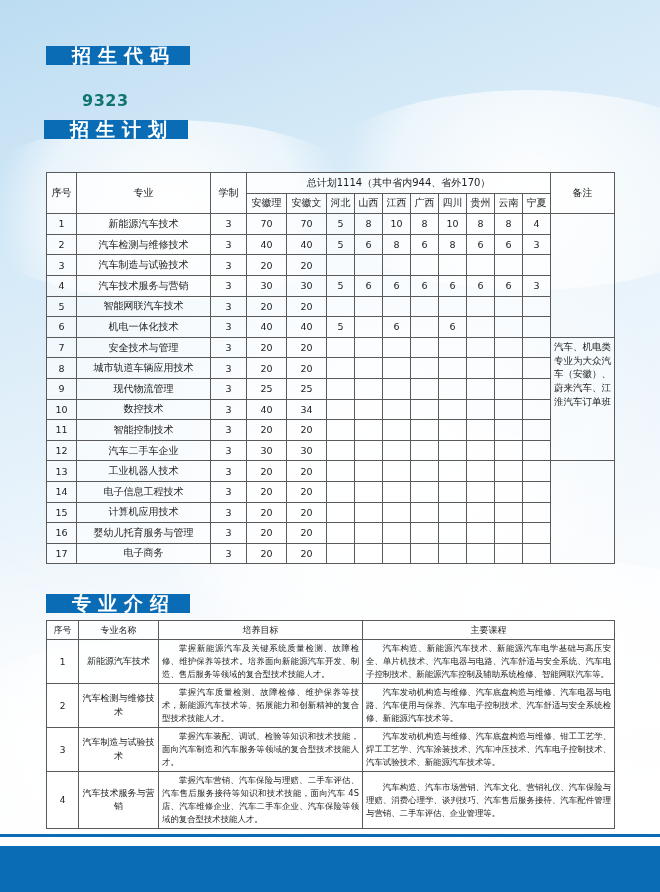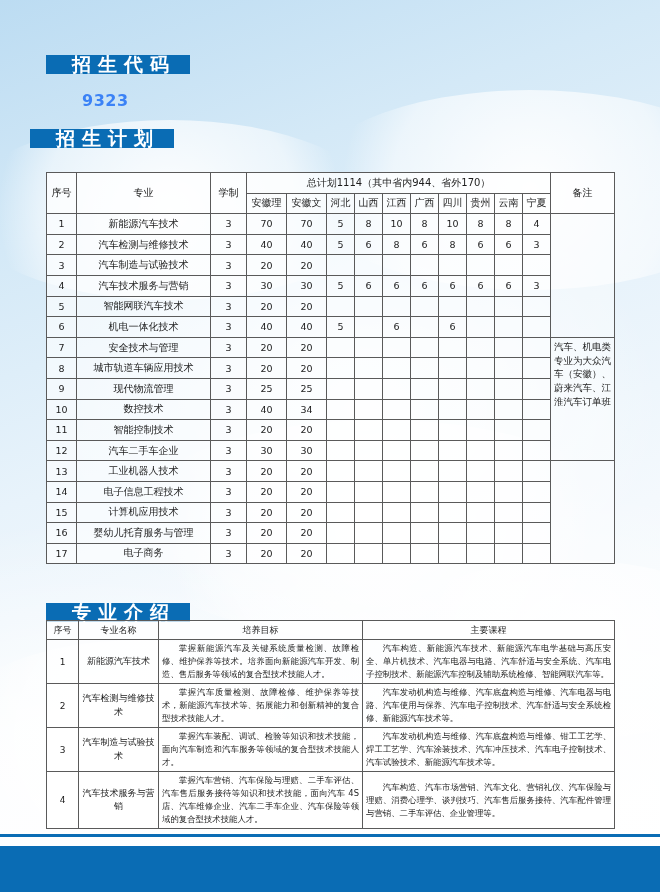--- a/index.html
+++ b/index.html
@@ -40,21 +40,21 @@
   .content {
     position: absolute;
     inset: 0;
   }
 
   
   .banner {
     position: absolute;
     height: 28px;
     display: flex;
-    align-items: flex-end;
+    align-items: flex-start;
   }
   .banner-main {
     background: #0a6cb4;
     display: flex;
     align-items: center;
     padding: 0 14px 0 26px;
   }
   .banner-title {
     color: #ffffff;
     font-size: 19px;
@@ -66,21 +66,21 @@
   .banner-accent {
     background: #1b8fd6;
     width: 42px;
     margin-left: 3px;
   }
 
   .code-value {
     position: absolute;
     font-size: 16px;
     font-weight: bold;
-    color: #3b82f6;
+    color: #0f766e;
     letter-spacing: 0.5px;
   }
 
   
   table {
     border-collapse: collapse;
     table-layout: fixed;
   }
   .plan-table {
     position: absolute;
@@ -190,21 +190,21 @@
 
   <div class="banner" style="left:46px; top:46px;">
     <div class="banner-main">
       <span class="banner-title">招生代码</span>
     </div>
     <div class="banner-accent"></div>
   </div>
 
   <div class="code-value" style="left:82px; top:91px;">9323</div>
 
-  <div class="banner" style="left:30px; top:120px;">
+  <div class="banner" style="left:44px; top:120px;">
     <div class="banner-main">
       <span class="banner-title">招生计划</span>
     </div>
     <div class="banner-accent"></div>
   </div>
 
   <table class="plan-table">
     <colgroup>
       <col style="width:30px">
       <col style="width:134px">

